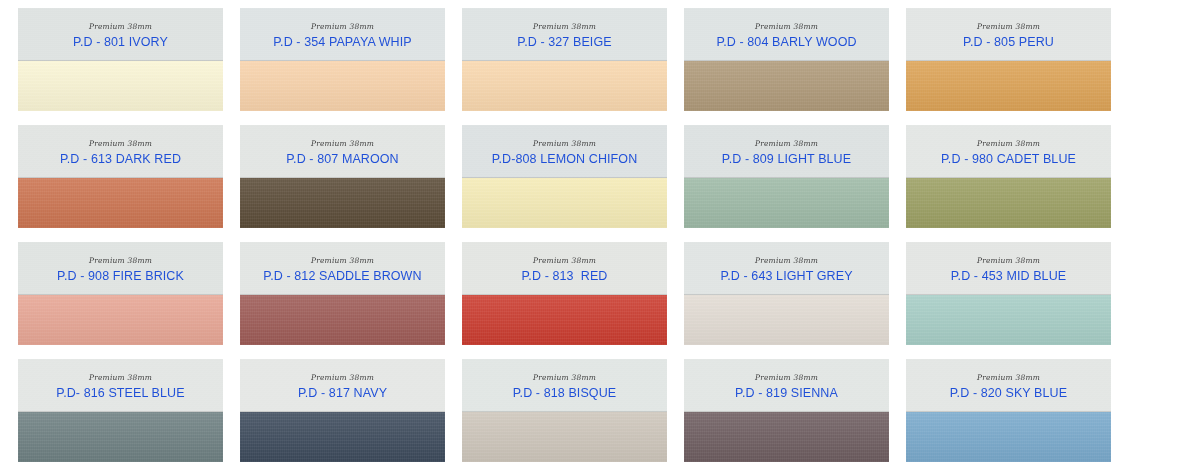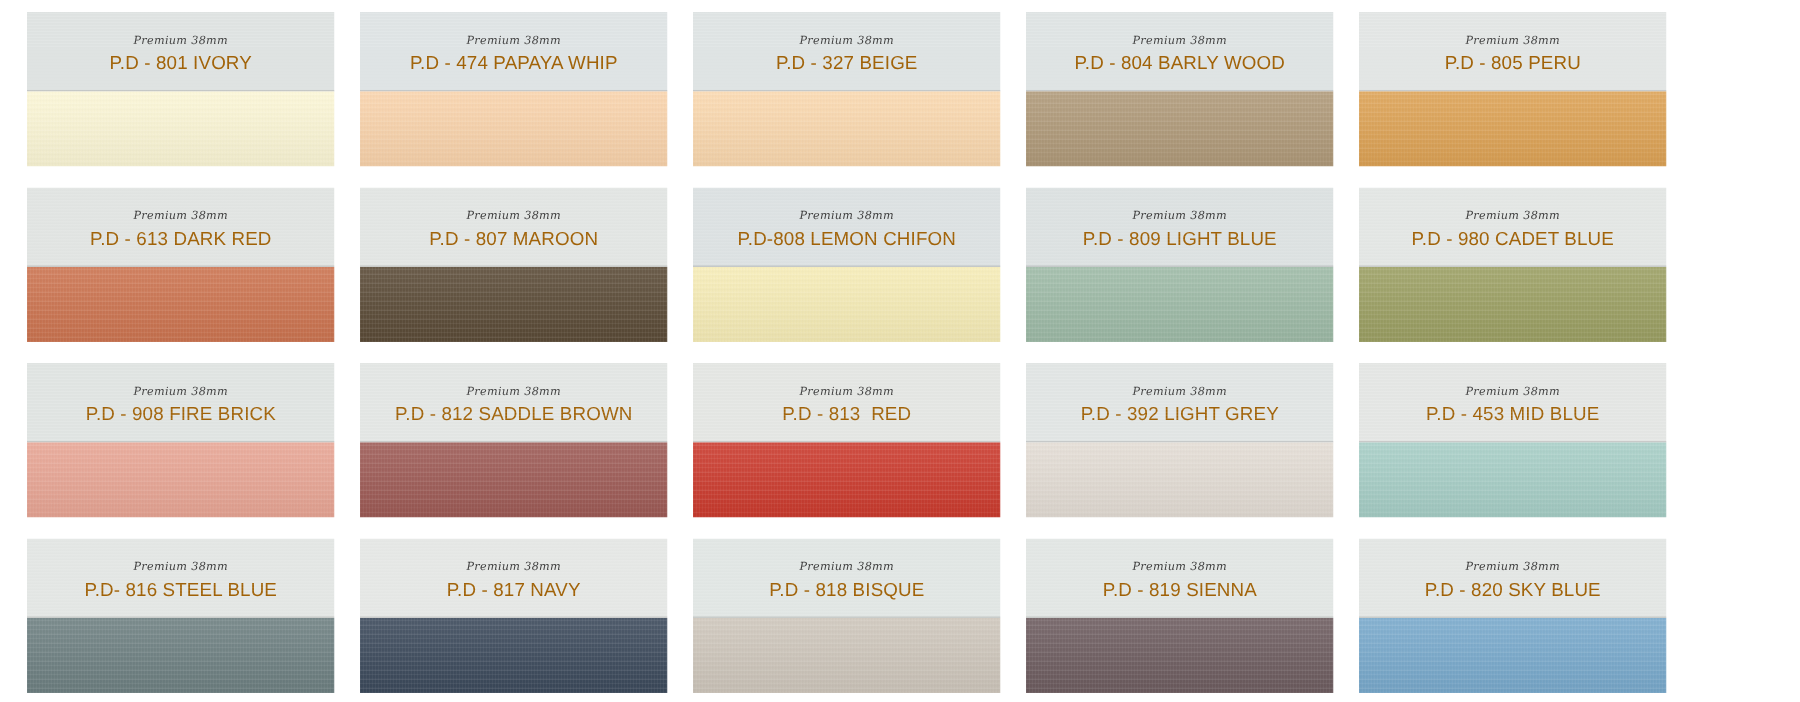--- a/index.html
+++ b/index.html
@@ -53,21 +53,21 @@
     letter-spacing:0.2px;
     color:#3a3a3a;
     line-height:1;
     margin-bottom:6px;
     white-space:pre;
   }
   .code-label{
     font-family:"Liberation Sans", sans-serif;
     font-size:12.5px;
     letter-spacing:0.1px;
-    color:#a16207;
+    color:#1d4ed8;
     line-height:1;
     white-space:pre;
   }
   .color-field{
     position:relative;
     height:50px;
     width:100%;
   }
   .color-field::before{
     content:"";
@@ -103,21 +103,21 @@
         <div class="header-texture"></div>
         <div class="premium-label">Premium 38mm</div>
         <div class="code-label">P.D - 801 IVORY</div>
       </div>
       <div class="color-field" style="background: rgb(252, 247, 214);"></div>
     </div>
     <div class="swatch-card">
       <div class="card-header" style="background: rgb(223, 228, 229);">
         <div class="header-texture"></div>
         <div class="premium-label">Premium 38mm</div>
-        <div class="code-label">P.D - 474 PAPAYA WHIP</div>
+        <div class="code-label">P.D - 354 PAPAYA WHIP</div>
       </div>
       <div class="color-field" style="background: rgb(250, 212, 172);"></div>
     </div>
     <div class="swatch-card">
       <div class="card-header" style="background: rgb(223, 228, 228);">
         <div class="header-texture"></div>
         <div class="premium-label">Premium 38mm</div>
         <div class="code-label">P.D - 327 BEIGE</div>
       </div>
       <div class="color-field" style="background: rgb(251, 217, 175);"></div>
@@ -199,21 +199,21 @@
         <div class="header-texture"></div>
         <div class="premium-label">Premium 38mm</div>
         <div class="code-label">P.D - 813  RED</div>
       </div>
       <div class="color-field" style="background: rgb(204, 59, 46);"></div>
     </div>
     <div class="swatch-card">
       <div class="card-header" style="background: rgb(225, 229, 228);">
         <div class="header-texture"></div>
         <div class="premium-label">Premium 38mm</div>
-        <div class="code-label">P.D - 392 LIGHT GREY</div>
+        <div class="code-label">P.D - 643 LIGHT GREY</div>
       </div>
       <div class="color-field" style="background: rgb(228, 221, 213);"></div>
     </div>
     <div class="swatch-card">
       <div class="card-header" style="background: rgb(228, 230, 228);">
         <div class="header-texture"></div>
         <div class="premium-label">Premium 38mm</div>
         <div class="code-label">P.D - 453 MID BLUE</div>
       </div>
       <div class="color-field" style="background: rgb(167, 207, 199);"></div>

